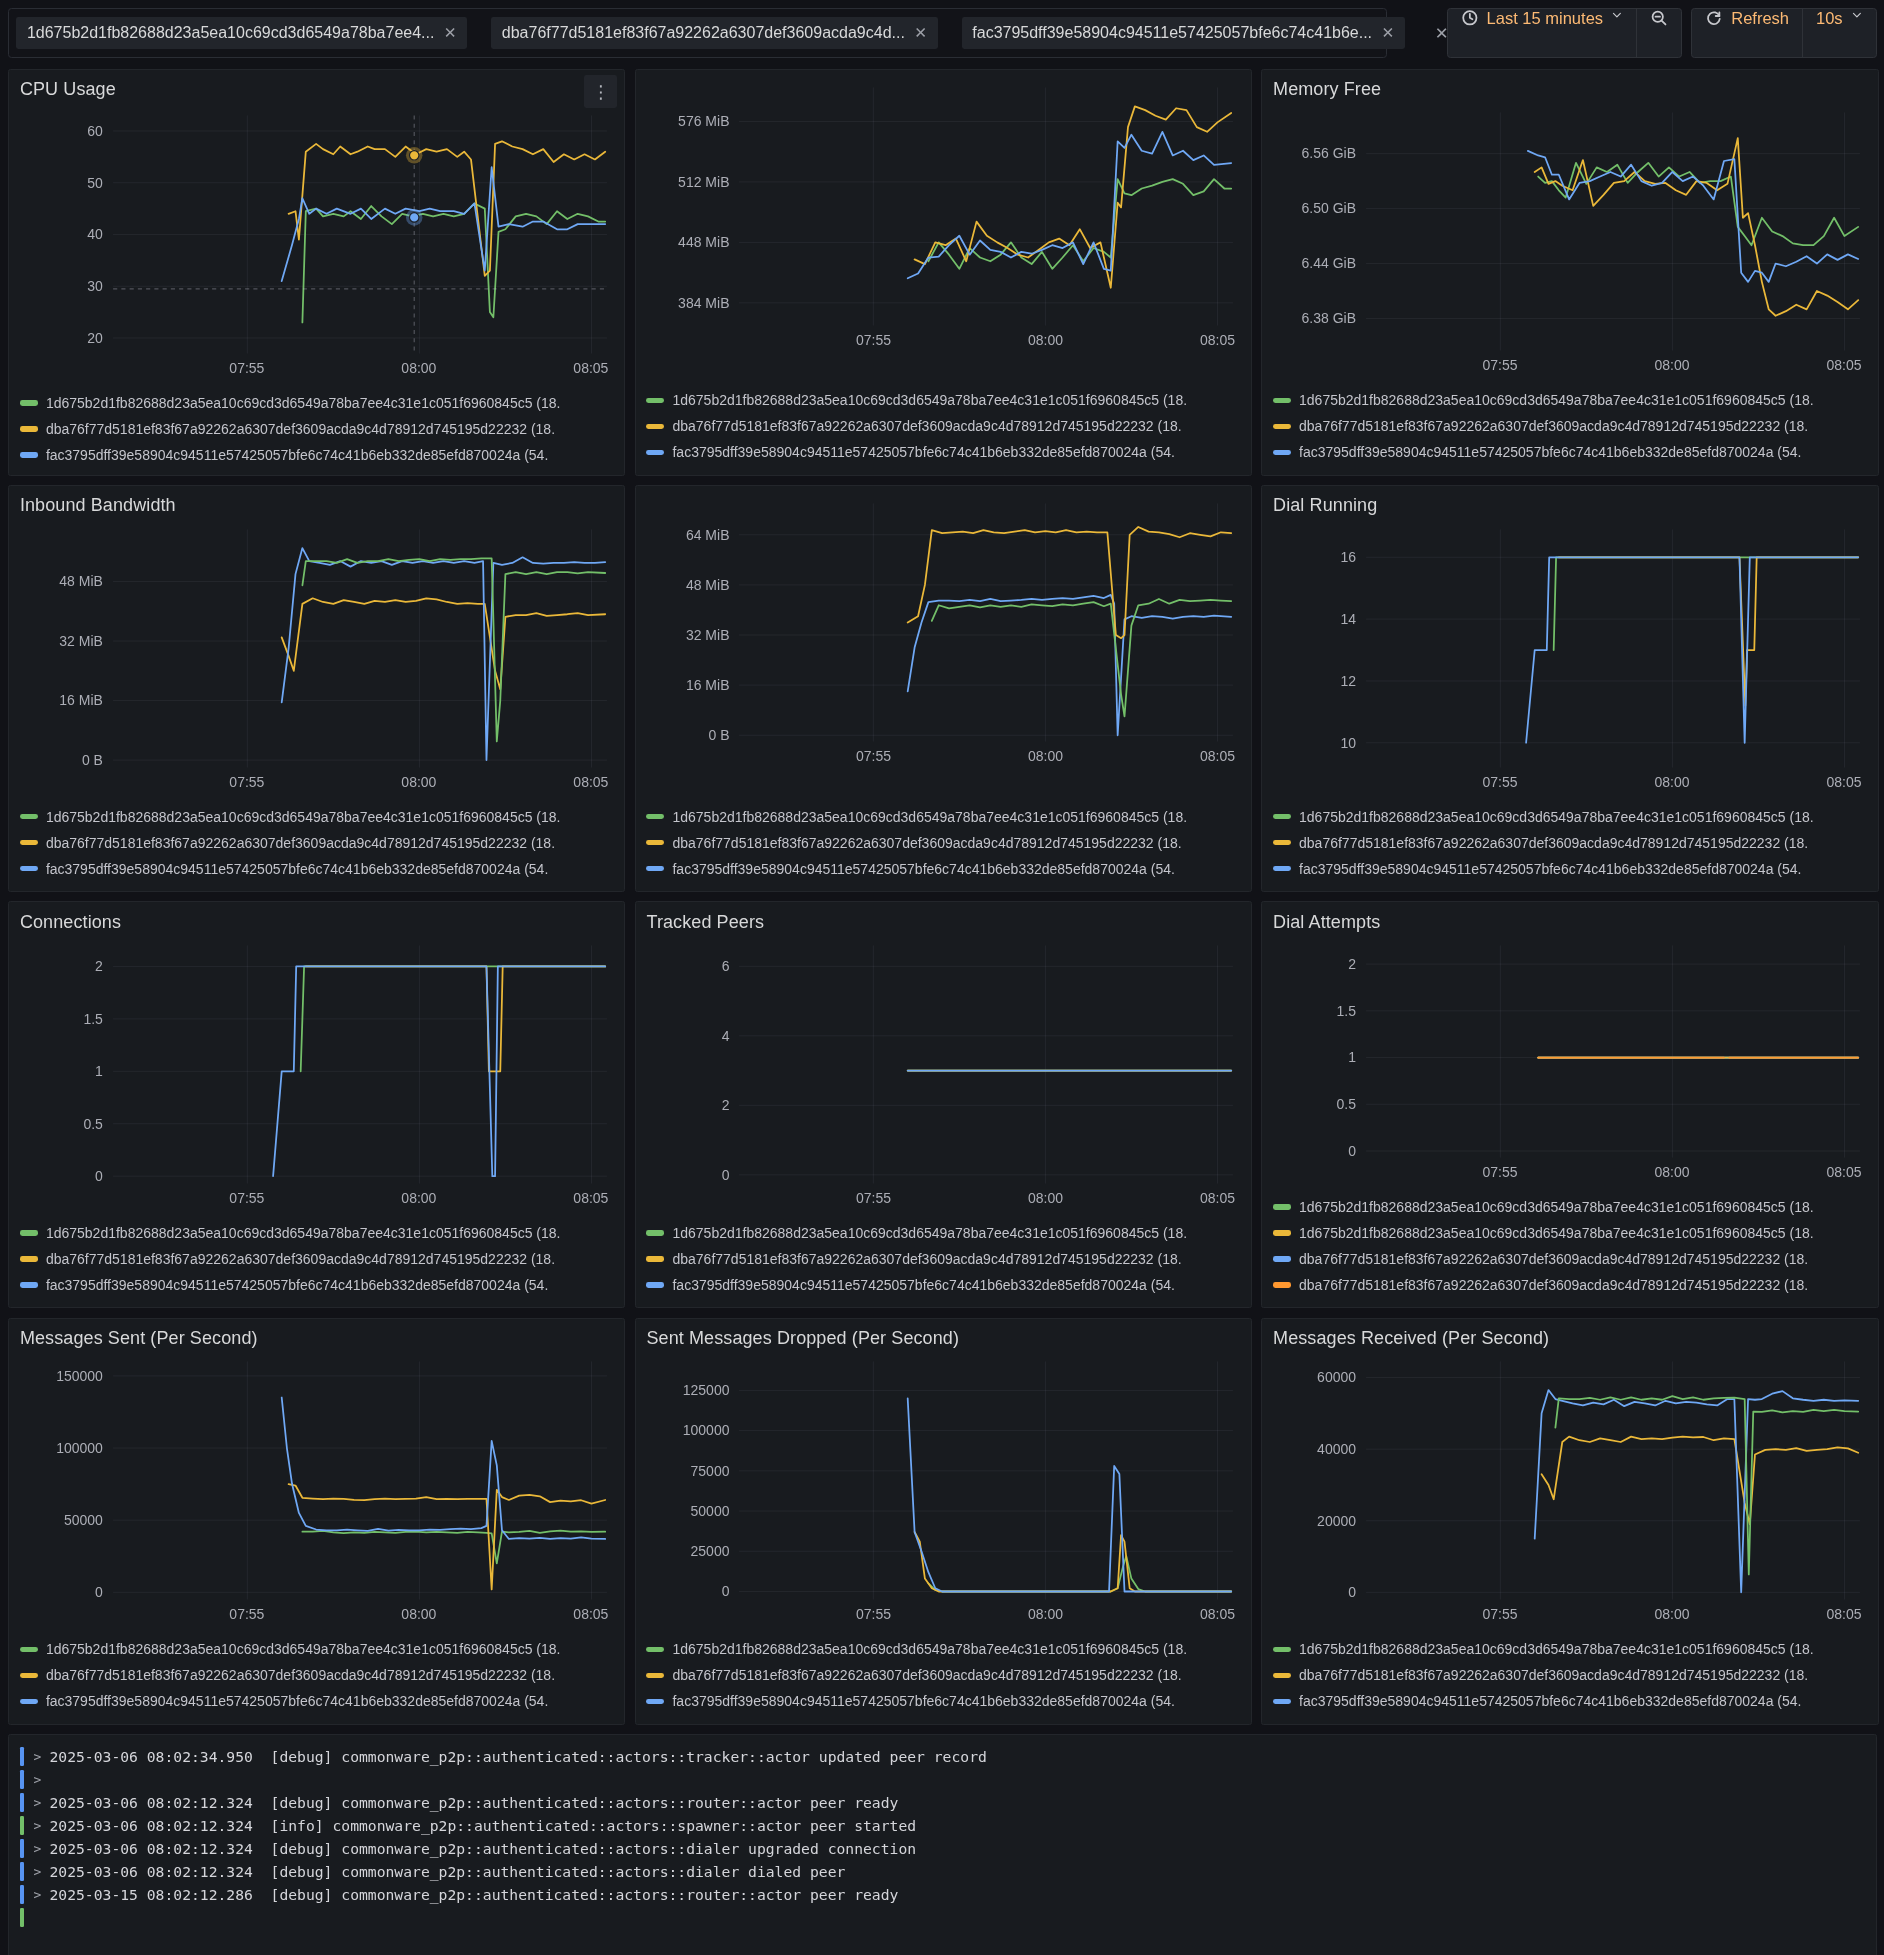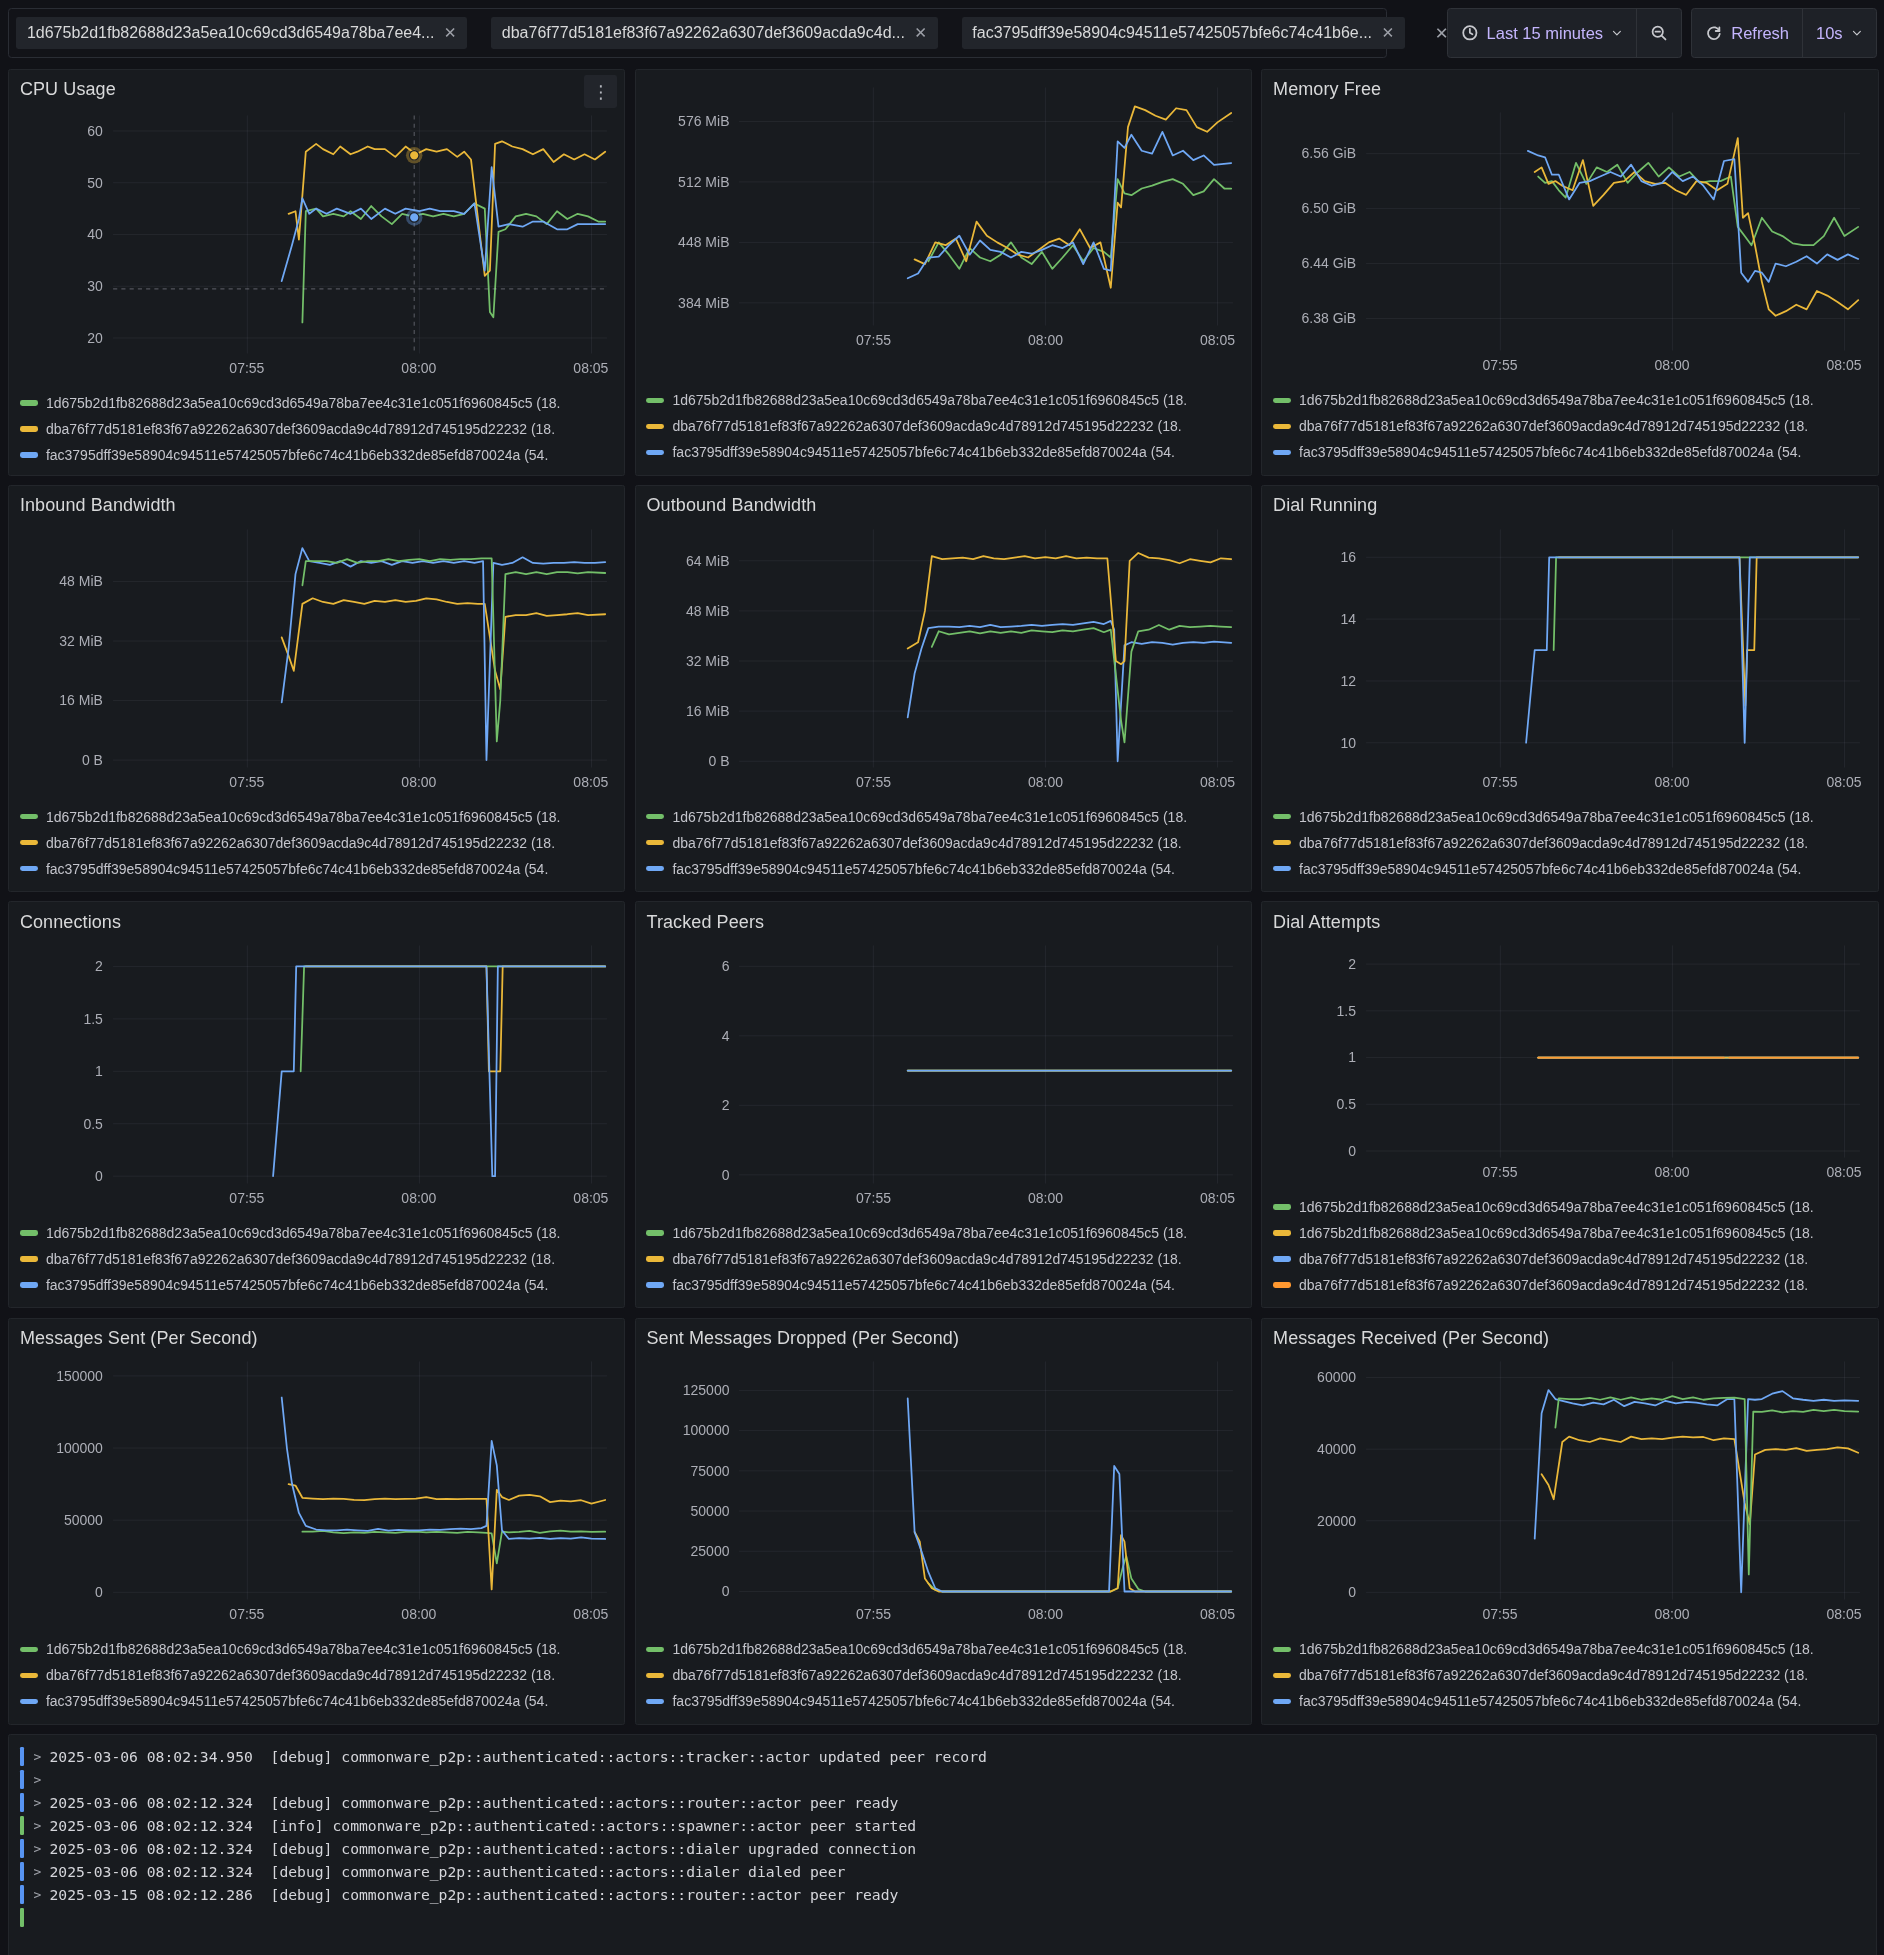--- a/index.html
+++ b/index.html
@@ -11,22 +11,22 @@
     padding:8.3px 8.3px 0 8.3px; height:58px; }
   .filters-box { display:flex; align-items:center; gap:24px; border:0.6px solid #2a2d34;
     border-radius:3.5px; padding:4.7px 7px; background:#121318; flex:0 1 auto; max-width:1379px; }
   .filter-pill { display:flex; align-items:center; gap:9.4px; background:#22252b;
     border-radius:2.4px; padding:7px 10.6px; font-size:16px; color:#d8d9da; white-space:nowrap; }
   .pill-close { color:#9da0a8; font-size:15.3px; cursor:pointer; line-height:1; }
   .filters-tail { display:flex; align-items:center; gap:8.3px; padding:0 5.9px; color:#9da0a8; }
   .toolbar-right { display:flex; gap:9.4px; align-items:stretch; }
   .btn-group { display:flex; align-items:stretch; background:#1e2127; border:0.6px solid #2f3238;
     border-radius:3.5px; overflow:hidden; }
-  .tb-btn { display:flex; align-items:center; gap:8.3px; padding:0 13px; font-size:16.5px;
-    font-weight:500; color:#c4b5fd; cursor:pointer; }
+  .tb-btn { display:flex; gap:8.3px; padding:0 13px; font-size:16.5px;
+    font-weight:500; color:#fdba74; cursor:pointer; }
   .tb-btn + .tb-btn { border-left:0.6px solid #2f3238; }
   .tb-icon { display:inline-flex; }
   svg.icon { stroke:#c7c8cd; fill:none; stroke-width:2.4; stroke-linecap:round; stroke-linejoin:round; }
 
   
   .grid { display:grid; grid-template-columns:repeat(3,1fr); gap:9.4px; padding:10.6px 8.3px 0 8.3px; }
   .panel { background:#181b1f; border:0.6px solid #23262b; border-radius:2.4px;
     padding:9.4px 10.6px; display:flex; flex-direction:column; height:407px; position:relative; }
   .panel-header { display:flex; justify-content:space-between; align-items:flex-start; height:28px; }
   .panel-title { font-size:18px; font-weight:500; color:#d8d9da; letter-spacing:0.1px; }
@@ -246,23 +246,20 @@
           <span class="swatch" style="background: rgb(234, 184, 57);"></span>
           <span class="legend-label">dba76f77d5181ef83f67a92262a6307def3609acda9c4d78912d745195d22232 (18.</span>
         </div>
         <div class="legend-row">
           <span class="swatch" style="background: rgb(111, 168, 245);"></span>
           <span class="legend-label">fac3795dff39e58904c94511e57425057bfe6c74c41b6eb332de85efd870024a (54.</span>
         </div>
       </div>
     </div>
     <div class="panel">
-      <div class="panel-header">
-        <h2 class="panel-title">Outbound Bandwidth</h2>
-      </div>
       <div class="chart"><svg width="594" height="275" viewBox="0 0 1008 466">
           <line x1="158" y1="407.3684210526316" x2="996" y2="407.3684210526316" stroke="rgba(204,204,220,0.08)" stroke-width="1.6"></line>
           <line x1="158" y1="322.3157894736842" x2="996" y2="322.3157894736842" stroke="rgba(204,204,220,0.08)" stroke-width="1.6"></line>
           <line x1="158" y1="237.26315789473685" x2="996" y2="237.26315789473685" stroke="rgba(204,204,220,0.08)" stroke-width="1.6"></line>
           <line x1="158" y1="152.21052631578948" x2="996" y2="152.21052631578948" stroke="rgba(204,204,220,0.08)" stroke-width="1.6"></line>
           <line x1="158" y1="67.15789473684211" x2="996" y2="67.15789473684211" stroke="rgba(204,204,220,0.08)" stroke-width="1.6"></line>
           <line x1="385.7491289198605" y1="14" x2="385.7491289198605" y2="418" stroke="rgba(204,204,220,0.08)" stroke-width="1.6"></line>
           <line x1="677.7351916376305" y1="14" x2="677.7351916376305" y2="418" stroke="rgba(204,204,220,0.08)" stroke-width="1.6"></line>
           <line x1="969.7212543554006" y1="14" x2="969.7212543554006" y2="418" stroke="rgba(204,204,220,0.08)" stroke-width="1.6"></line>
           <path d=" M444.1 332.9 L455.8 258.5 L467.5 216.0 L479.2 181.4 L496.7 178.8 L514.2 178.8 L531.7 179.9 L549.3 177.7 L566.8 179.9 L584.3 176.1 L601.8 179.9 L619.3 178.8 L636.9 177.7 L654.4 176.1 L671.9 177.7 L689.4 176.1 L706.9 174.5 L724.5 176.1 L742.0 173.5 L759.5 170.8 L777.0 174.5 L788.7 169.2 L794.5 184.1 L800.4 407.4 L812.0 210.7 L823.7 205.4 L841.2 208.0 L858.8 205.4 L876.3 206.4 L893.8 209.6 L911.3 206.4 L928.8 205.4 L946.4 206.4 L963.9 204.3 L993.1 206.4" fill="none" stroke="#6FA8F5" stroke-width="3" stroke-linejoin="round" stroke-linecap="round"></path>

